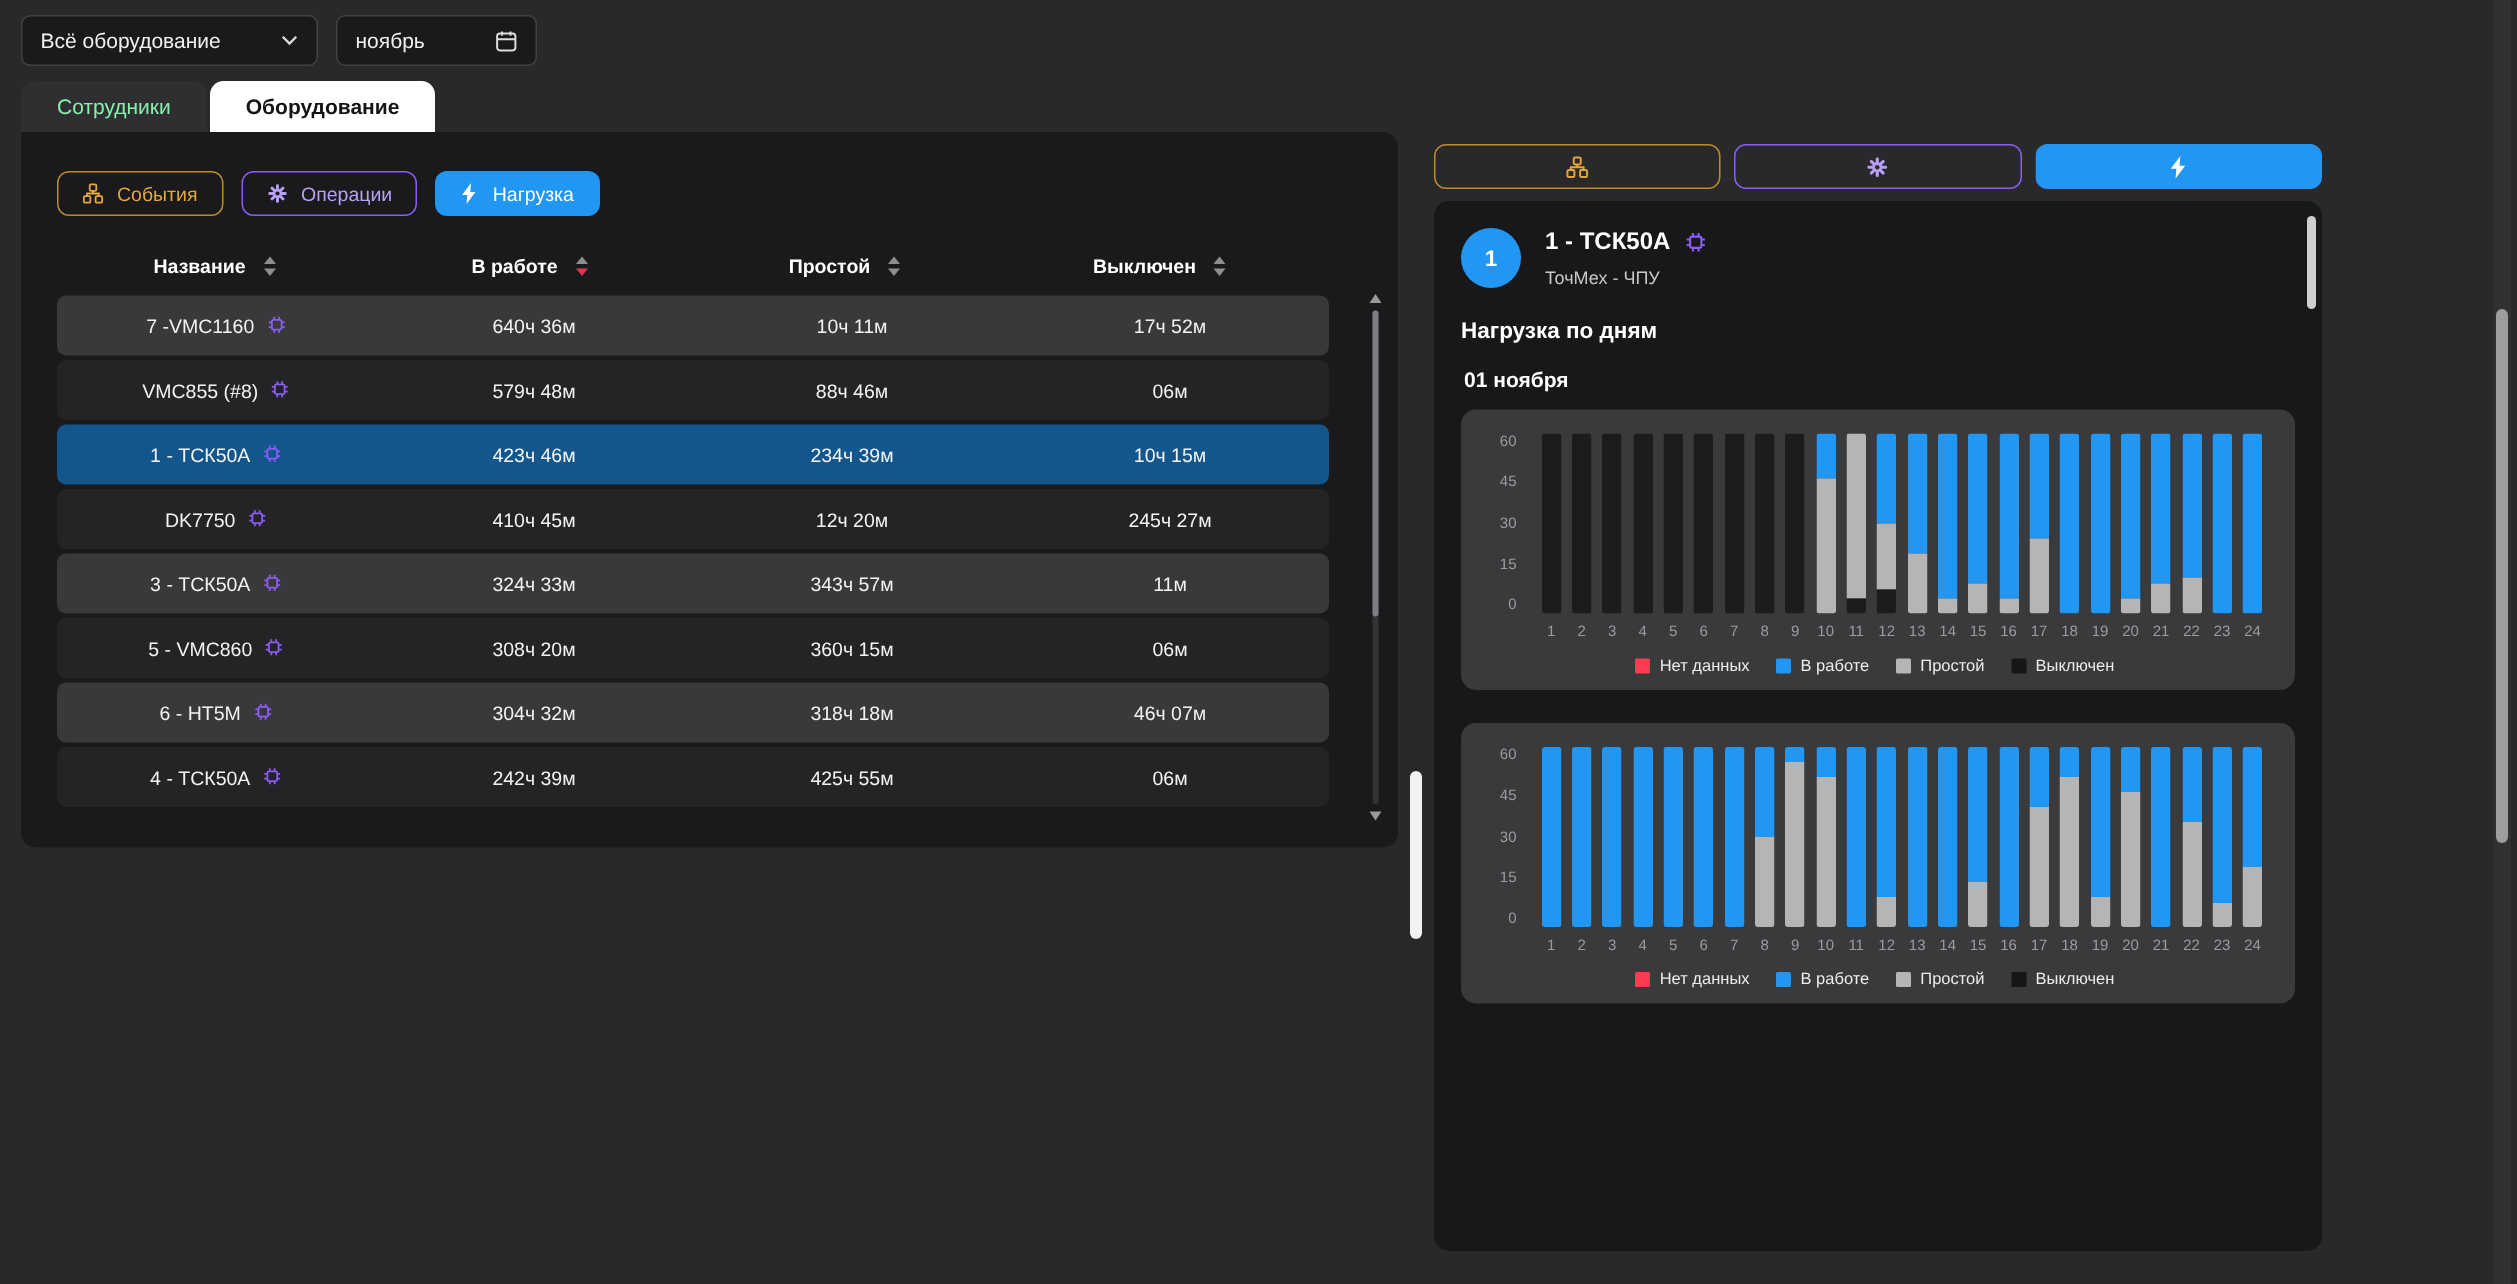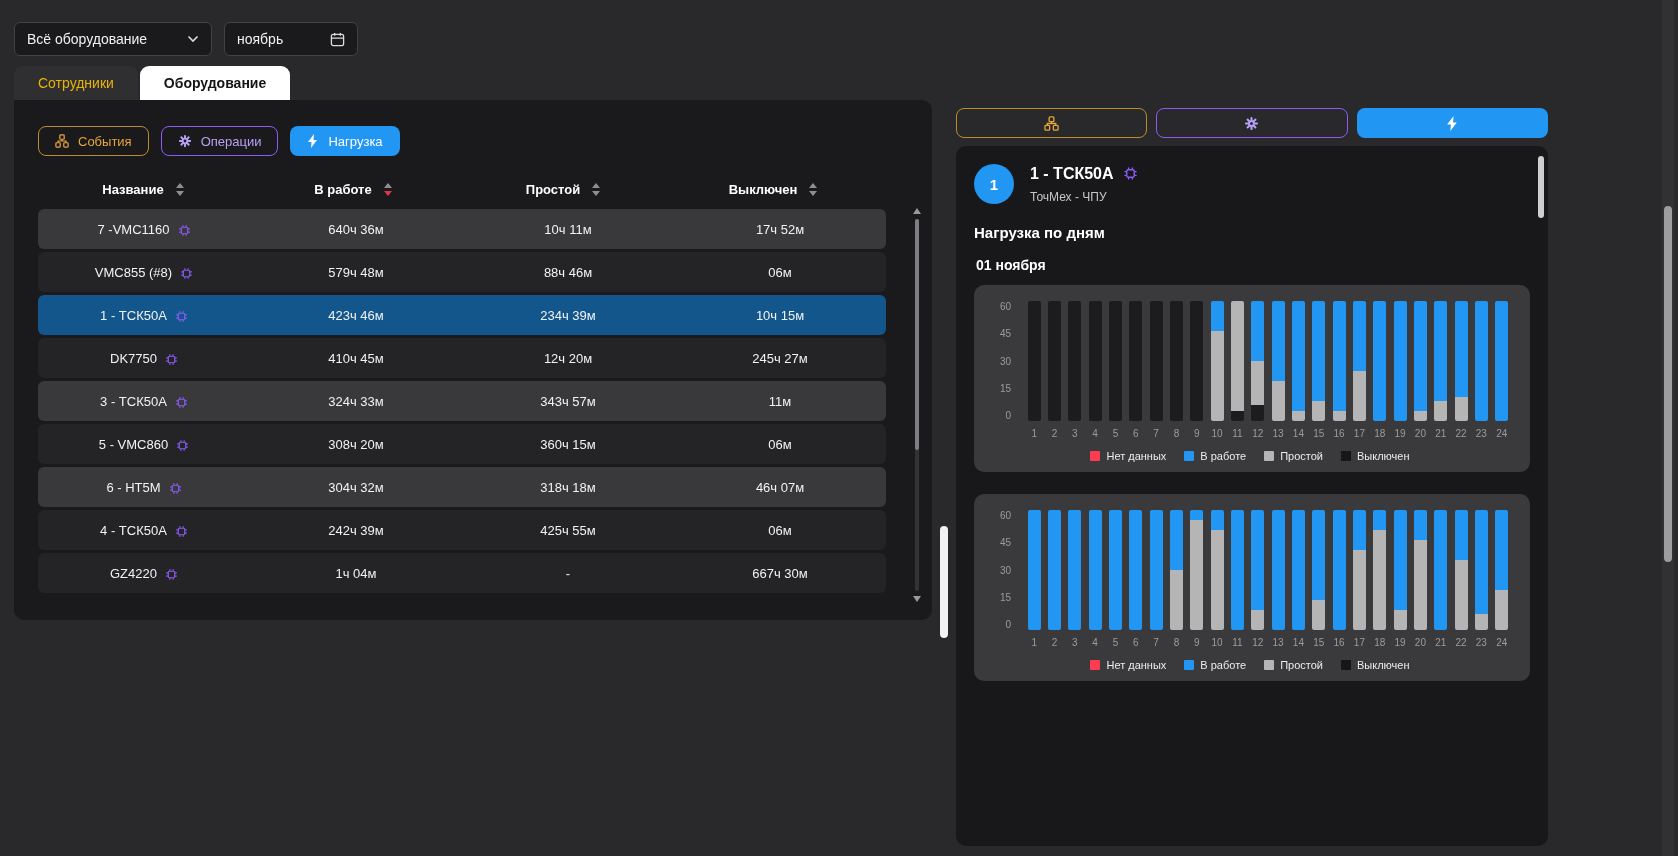--- a/index.html
+++ b/index.html
@@ -5,34 +5,34 @@
   * { margin:0; padding:0; box-sizing:border-box; }
   html,body { width:1678px; height:856px; }
   body {
     background:#29292b;
     font-family:"Liberation Sans", sans-serif;
     color:#ffffff;
     overflow:hidden;
     position:relative;
   }
   
-  .topbar { display:flex; gap:12px; padding:10px 14px; align-items:center;margin-top:12px; }
+  .topbar { display:flex; gap:12px; padding:10px 14px; align-items:center; }
   .select {
     height:34px; background:#1a1a1c; border:1px solid #424245; border-radius:6px;
     display:flex; align-items:center; justify-content:space-between;
     padding:0 12px; font-size:14px; cursor:pointer; color:#f0f0f0;
   }
   .select.eq { width:198px; }
   .select.month { width:134px; }
   
   .main { display:flex; padding:0 14px; align-items:flex-start; }
   .left-col { width:918px; }
   .tabs { display:flex; }
   .tab {
-    padding:9px 24px; font-size:14px; background:#2f2f32; color:#eab308;
+    padding:9px 24px; font-size:14px; background:#2f2f32; color:#86efac;
     border-radius:9px 9px 0 0; cursor:pointer; margin-right:2px;
   }
   .tab.active { background:#ffffff; color:#141414; font-weight:bold; }
   .panel-left {
     background:#1a1a1c; border-radius:0 10px 10px 10px; padding:24px; position:relative;
   }
   .filters { display:flex; gap:12px; margin:2px 0 14px 0; }
   .fbtn {
     height:30px; border-radius:8px; display:flex; align-items:center; gap:9px;
     padding:0 16px; font-size:13px; cursor:pointer; border:1px solid transparent;
@@ -49,21 +49,21 @@
   .tri-down { width:0; height:0; border-left:4px solid transparent; border-right:4px solid transparent; border-top:5px solid #8f8f92; }
   .tri-down.active { border-top-color:#e0354b; }
   .tbody { padding-right:22px; }
   .trow {
     display:flex; height:40px; margin-bottom:3px; border-radius:6px;
     align-items:center; font-size:13px; cursor:pointer; color:#f2f2f2;
   }
   .trow.light { background:#39393c; }
   .trow.dark  { background:#242427; }
   .trow.selected { background:#13568c; }
-  .tcell { flex:1; display:flex; justify-content:center; align-items:flex-end; gap:8px; }
+  .tcell { flex:1; display:flex; justify-content:center; align-items:flex-start; gap:8px; }
   
   .tscroll { position:absolute; right:9px; top:108px; bottom:18px; width:12px;
     display:flex; flex-direction:column; align-items:center; }
   .arr-up   { width:0;height:0;border-left:4px solid transparent;border-right:4px solid transparent;border-bottom:6px solid #9a9a9d; }
   .arr-down { width:0;height:0;border-left:4px solid transparent;border-right:4px solid transparent;border-top:6px solid #9a9a9d; }
   .tscroll-track { flex:1; width:4px; background:#333336; border-radius:2px; margin:5px 0; position:relative; }
   .tscroll-thumb { position:absolute; top:0; left:0; width:4px; height:62%; background:#7e7e82; border-radius:2px; }
   
   .mid-scroll { width:12px; margin:0 6px; position:relative; align-self:stretch; height:540px; }
   .mid-thumb { position:absolute; left:2px; top:460px; width:8px; height:112px; background:#f2f2f2; border-radius:4px; }
@@ -287,32 +287,20 @@
               <span>4 - ТСК50А</span>
               <svg width="13" height="13" viewBox="0 0 16 16" fill="none" stroke="#8b5cf6" stroke-width="1.5">
                 <rect x="4" y="4" width="8" height="8" rx="1.5"></rect>
                 <path d="M6 1.5v2M10 1.5v2M6 12.5v2M10 12.5v2M1.5 6h2M1.5 10h2M12.5 6h2M12.5 10h2"></path>
               </svg>
             </div>
             <div class="tcell">242ч 39м</div>
             <div class="tcell">425ч 55м</div>
             <div class="tcell">06м</div>
           </div>
-          <div class="trow dark">
-            <div class="tcell">
-              <span>GZ4220</span>
-              <svg width="13" height="13" viewBox="0 0 16 16" fill="none" stroke="#8b5cf6" stroke-width="1.5">
-                <rect x="4" y="4" width="8" height="8" rx="1.5"></rect>
-                <path d="M6 1.5v2M10 1.5v2M6 12.5v2M10 12.5v2M1.5 6h2M1.5 10h2M12.5 6h2M12.5 10h2"></path>
-              </svg>
-            </div>
-            <div class="tcell">1ч 04м</div>
-            <div class="tcell">-</div>
-            <div class="tcell">667ч 30м</div>
-          </div>
         </div>
       <div class="tscroll">
         <div class="arr-up"></div>
         <div class="tscroll-track">
           <div class="tscroll-thumb"></div>
         </div>
         <div class="arr-down"></div>
       </div>
     </div>
   </div>

